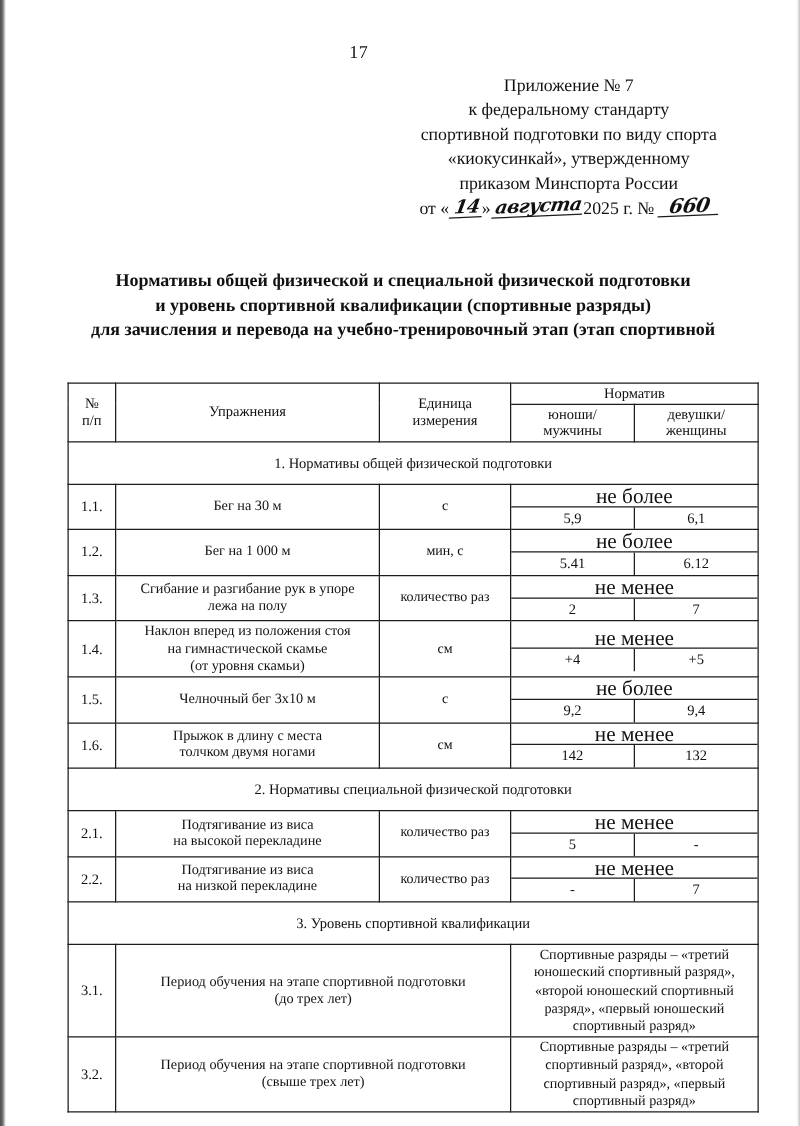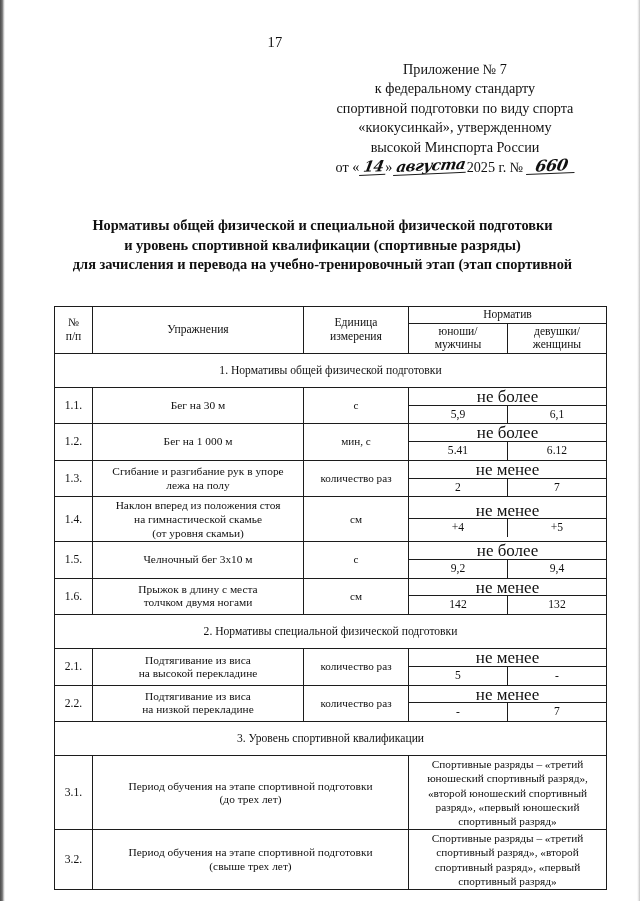--- a/index.html
+++ b/index.html
@@ -42,20 +42,21 @@
   }
 
   .page-number {
     position: absolute;
     left: 0;
     top: 34px;
     width: 550px;
     text-align: center;
     font-size: 14.5px;
     letter-spacing: .3px;
+    padding-left: 12px;
   }
 
   
   .doc-header {
     position: absolute;
     left: 300px;
     top: 60px;
     width: 310px;
     text-align: center;
     font-size: 14.2px;
@@ -168,21 +169,21 @@
   <div class="scan-edge-left"></div>
   <div class="scan-edge-right"></div>
 
   <div class="page-number">17</div>
 
   <div class="doc-header">
     <div class="line">Приложение № 7</div>
     <div class="line">к федеральному стандарту</div>
     <div class="line">спортивной подготовки по виду спорта</div>
     <div class="line">«киокусинкай», утвержденному</div>
-    <div class="line">высокой Минспорта России</div>
+    <div class="line">приказом Минспорта России</div>
     <div class="order-line">
       <span>от «</span>
       <span class="hw hw-day">14</span>
       <span>»</span>
       <span class="hw hw-month">августа</span>
       <span>2025 г. №</span>
       <span class="hw hw-num">660</span>
     </div>
   </div>
 

